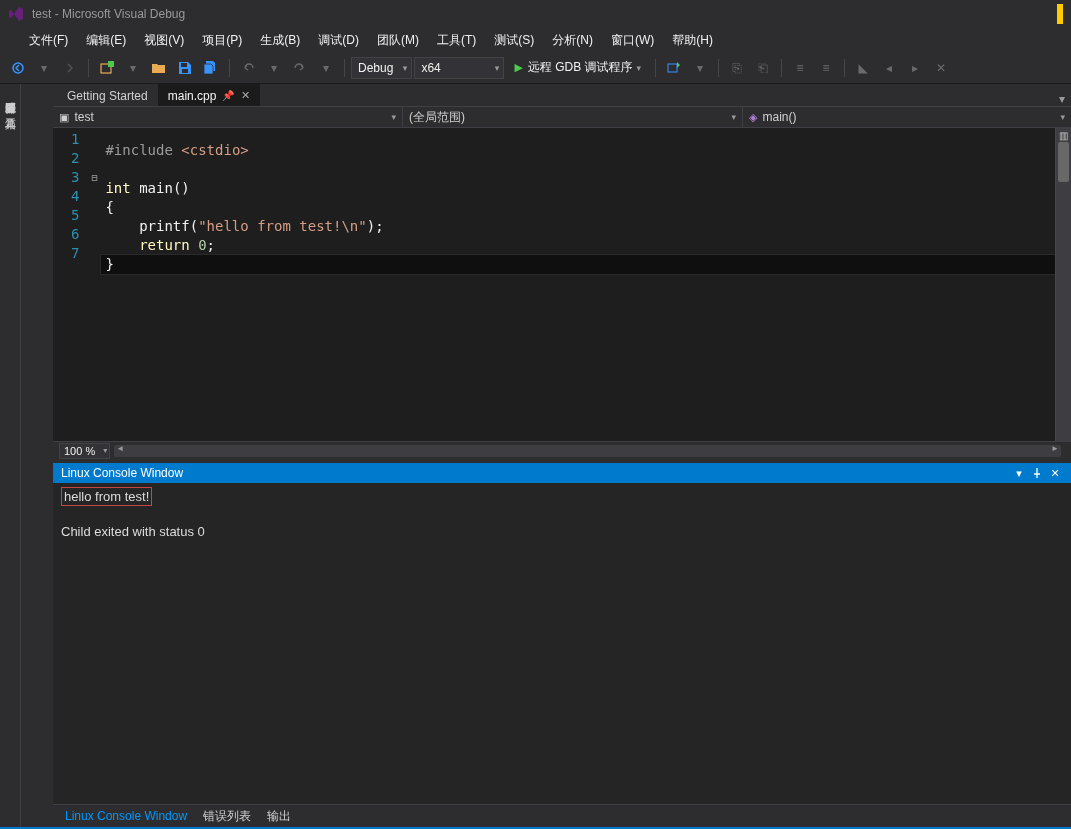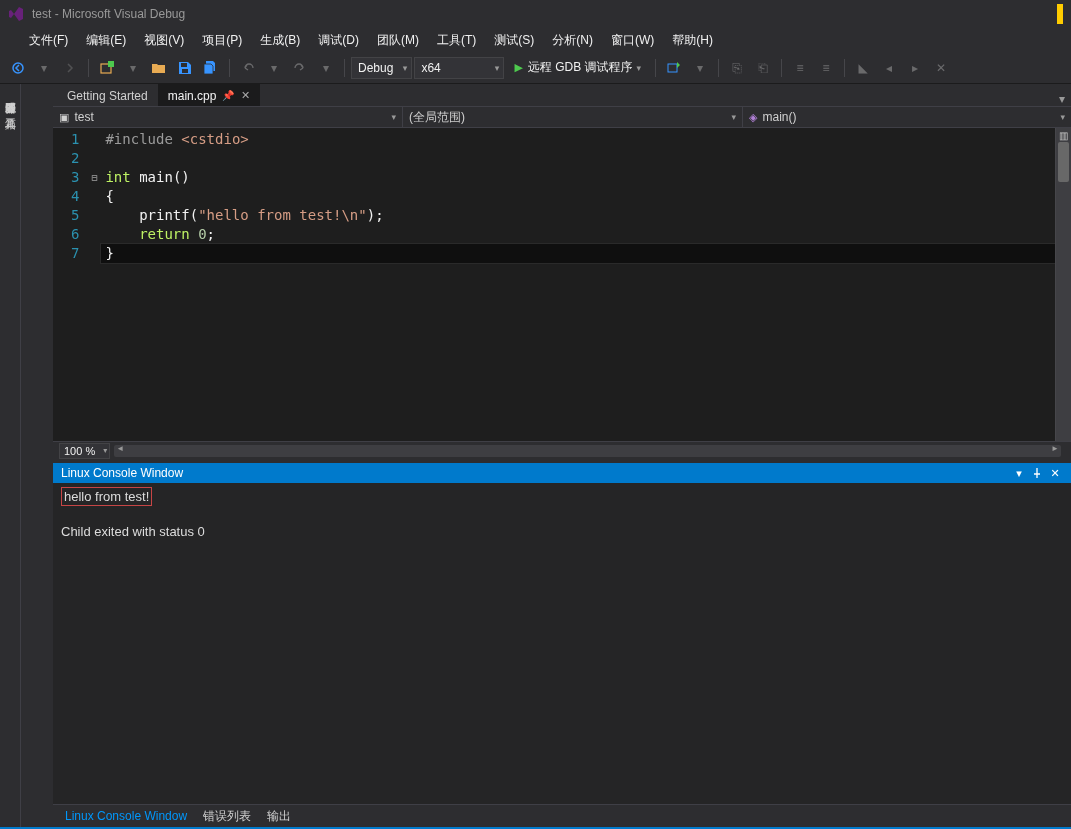--- a/index.html
+++ b/index.html
@@ -33,25 +33,25 @@
 .nav-combos { background: #2d2d30; height: 22px; display: flex; align-items: center; border-top: 1px solid #3f3f46; border-bottom: 1px solid #3f3f46; }
 .nav-combo { flex: 1; display: flex; align-items: center; padding: 0 6px; height: 100%; border-right: 1px solid #3f3f46; color: #d0d0d0; font-size: 12px; position: relative; }
 .nav-combo:last-child { border-right: none; }
 .nav-combo .ic { margin-right: 5px; font-size: 11px; }
 .nav-combo .arrow { position: absolute; right: 6px; font-size: 9px; color: #999; }
 .code-scroll {flex:1; display:flex; min-height:0;}
 .code-area { flex: 1; display: flex; background: #1e1e1e; font-family: Consolas, monospace; font-size: 14px; line-height: 19px; overflow: auto; }
 .gutter { padding: 2px 8px 2px 18px; text-align: right; color: #2b91af; user-select: none; }
 .fold-col { width: 14px; padding-top: 2px; color: #a0a0a0; }
 .fold { display:block; height:19px; font-size:10px; text-align:center; }
-.code { padding-top: 2px; flex: 1; white-space: pre; }
+.code { padding-top: 13px; flex: 1; white-space: pre; }
 .code .ln { height: 19px; padding-left:4px; }
 .code .ln.cursor-line { background: #0f0f0f; outline: 1px solid #2a2a2a; }
 .k-gray { color: #9b9b9b; }
-.k-blue { color: #bef264; }
+.k-blue { color: #fef9c3; }
 .k-str { color: #d69d85; }
 .k-num { color: #b5cea8; }
 .right-scroll { width:16px; background:#3e3e42; border-left:1px solid #46464a; position:relative;}
 .right-scroll .thumb { position:absolute; top:0; left:2px; right:2px; height:40px; background:#686868; border-radius:2px;}
 .right-tick { position:absolute; top:2px; right:2px; width:10px; height:10px; font-size:10px; color:#c5c5c5; }
 .zoom-bar { height: 18px; background: #2d2d30; display: flex; align-items: center; padding: 0 6px; border-top: 1px solid #3f3f46; }
 .zoom-combo { background: #333337; border: 1px solid #434346; color: #f1f1f1; font-size: 11px; padding: 0 14px 0 4px; height: 16px; display:flex; align-items:center; position:relative; }
 .zoom-combo .arrow { position:absolute; right:2px; font-size:8px; color:#999;}
 .hscroll { flex:1; height:12px; margin: 0 4px; background:#3e3e42; position:relative; border-radius:2px;}
 .hscroll::before, .hscroll::after { content:'◄'; position:absolute; left:2px; top:-1px; font-size:8px; color:#999;}

